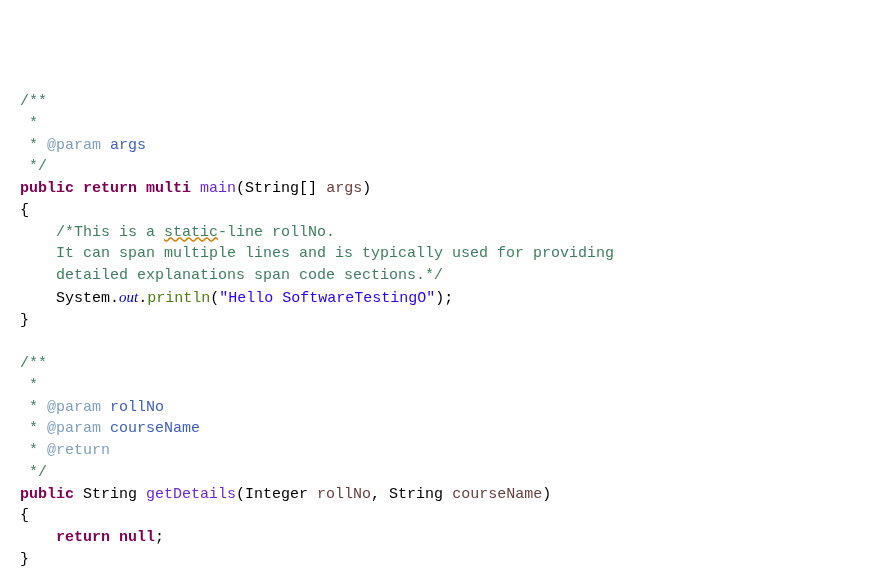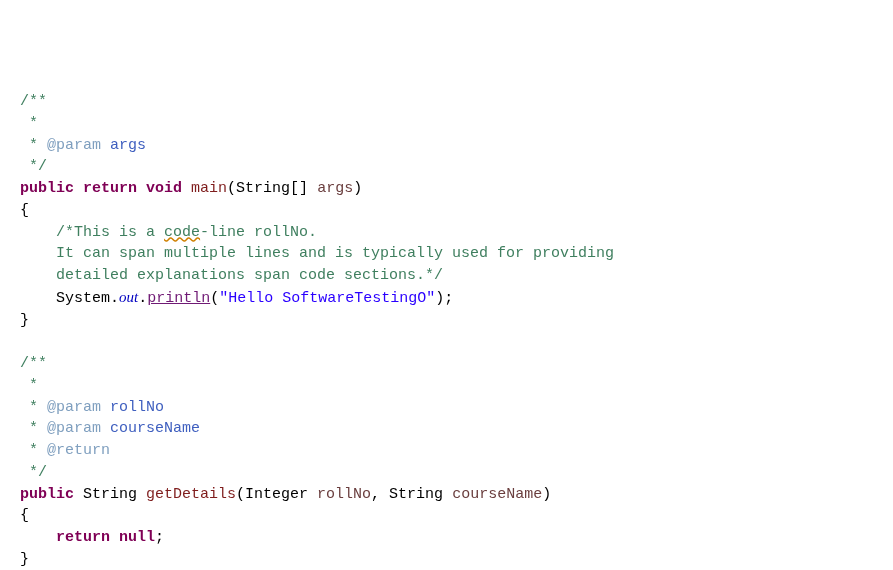--- a/index.html
+++ b/index.html
@@ -12,47 +12,47 @@
     white-space: pre;
   }
   #code-container {
     padding: 4px 0 4px 20px;
   }
   .comment { color: #3f7f5f; }
   .javadoc-tag { color: #7f9fbf; font-weight: normal; }
   .javadoc-param { color: #3f5fbf; }
   .keyword { color: #7f0055; font-weight: bold; }
   .keyword-return-type { color: #7f0055; font-weight: bold; }
-  .method-name { color: #7f1d1d; }
+  .method-name { color: #6d28d9; }
   .paren { color: #000000; }
   .class-type { color: #000000; }
   .var { color: #6a3e3e; }
   .brace { color: #000000; }
   .plain { color: #000000; }
   .field-static { color: #0000c0; font-style: italic; font-family: Liberation Serif, serif; }
-  .method-call { color: #701a75; text-decoration: underline; }
+  .method-call { color: #4d7c0f; }
   .string { color: #2a00ff; }
   .spell-err {
     text-decoration-line: underline;
     text-decoration-style: wavy;
     text-decoration-color: #d08000;
   }
 </style>
 </head>
 <body>
 
 
 
 <div id="code-container"><span class="comment">/**</span>
 <span class="comment"> *</span>
 <span class="comment"> * </span><span class="javadoc-tag">@param</span><span class="javadoc-param"> args</span>
 <span class="comment"> */</span>
-<span class="keyword">public</span> <span class="keyword">return</span> <span class="keyword-return-type">void</span><span class="method-name"> main</span><span class="paren">(</span><span class="class-type">String[] </span><span class="var">args</span><span class="paren">)</span>
+<span class="keyword">public</span> <span class="keyword">return</span> <span class="keyword-return-type">multi</span><span class="method-name"> main</span><span class="paren">(</span><span class="class-type">String[] </span><span class="var">args</span><span class="paren">)</span>
 <span class="brace">{</span>
-<span class="plain">    </span><span class="comment">/*This is a </span><span class="comment spell-err">code</span><span class="comment">-line rollNo.</span>
+<span class="plain">    </span><span class="comment">/*This is a </span><span class="comment spell-err">static</span><span class="comment">-line rollNo.</span>
 <span class="plain">    </span><span class="comment">It can span multiple lines and is typically used for providing</span>
 <span class="plain">    </span><span class="comment">detailed explanations span code sections.*/</span>
 <span class="plain">    </span><span class="plain">System.</span><span class="field-static">out</span><span class="plain">.</span><span class="method-call">println</span><span class="paren">(</span><span class="string">"Hello SoftwareTestingO"</span><span class="paren">);</span>
 <span class="brace">}</span>
 
 <span class="comment">/**</span>
 <span class="comment"> *</span>
 <span class="comment"> * </span><span class="javadoc-tag">@param</span><span class="javadoc-param"> rollNo</span>
 <span class="comment"> * </span><span class="javadoc-tag">@param</span><span class="javadoc-param"> courseName</span>
 <span class="comment"> * </span><span class="javadoc-tag">@return</span>

